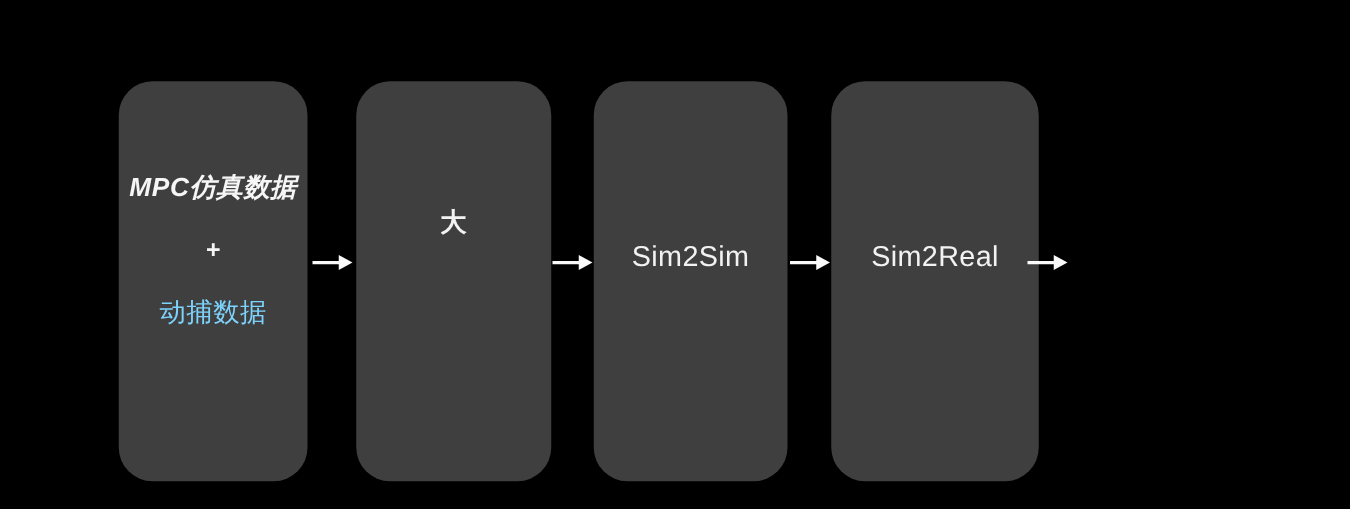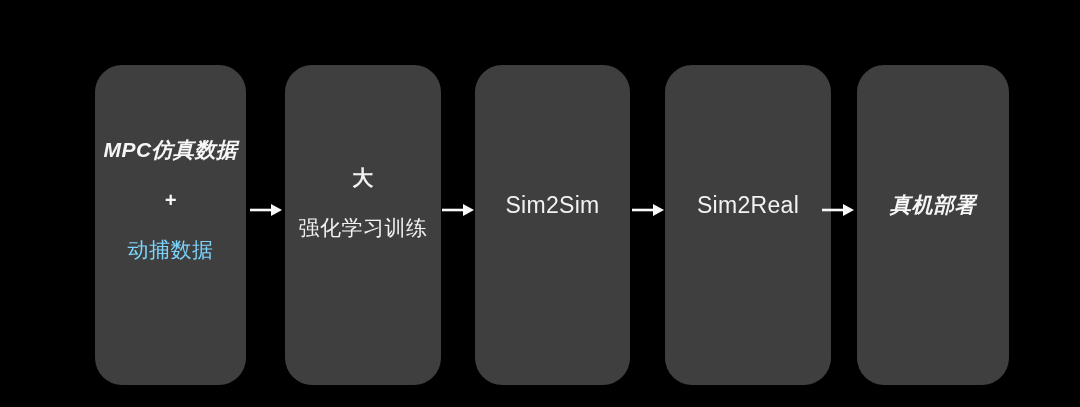--- a/index.html
+++ b/index.html
@@ -70,21 +70,20 @@
 
   <svg class="arrow arrow-1" viewBox="0 0 34 16" xmlns="http://www.w3.org/2000/svg">
     <line x1="1" y1="8" x2="24" y2="8" stroke="#fafafa" stroke-width="2.6"></line>
     <path d="M22 2 L33 8 L22 14 Z" fill="#fafafa"></path>
   </svg>
 
   <div class="box box-2">
     <div class="line">
         <span class="b">大</span>
       </div>
-    <div class="line">强化学习训练</div>
   </div>
 
   <svg class="arrow arrow-2" viewBox="0 0 34 16" xmlns="http://www.w3.org/2000/svg">
     <line x1="1" y1="8" x2="24" y2="8" stroke="#fafafa" stroke-width="2.6"></line>
     <path d="M22 2 L33 8 L22 14 Z" fill="#fafafa"></path>
   </svg>
 
   <div class="box box-3">
     <div class="line en">Sim2Sim</div>
   </div>
@@ -96,17 +95,14 @@
 
   <div class="box box-4">
     <div class="line en">Sim2Real</div>
   </div>
 
   <svg class="arrow arrow-4" viewBox="0 0 34 16" xmlns="http://www.w3.org/2000/svg">
     <line x1="1" y1="8" x2="24" y2="8" stroke="#fafafa" stroke-width="2.6"></line>
     <path d="M22 2 L33 8 L22 14 Z" fill="#fafafa"></path>
   </svg>
 
-  <div class="box box-5">
-    <div class="line bold">真机部署</div>
-  </div>
 
 </div>
 
 </body></html>

